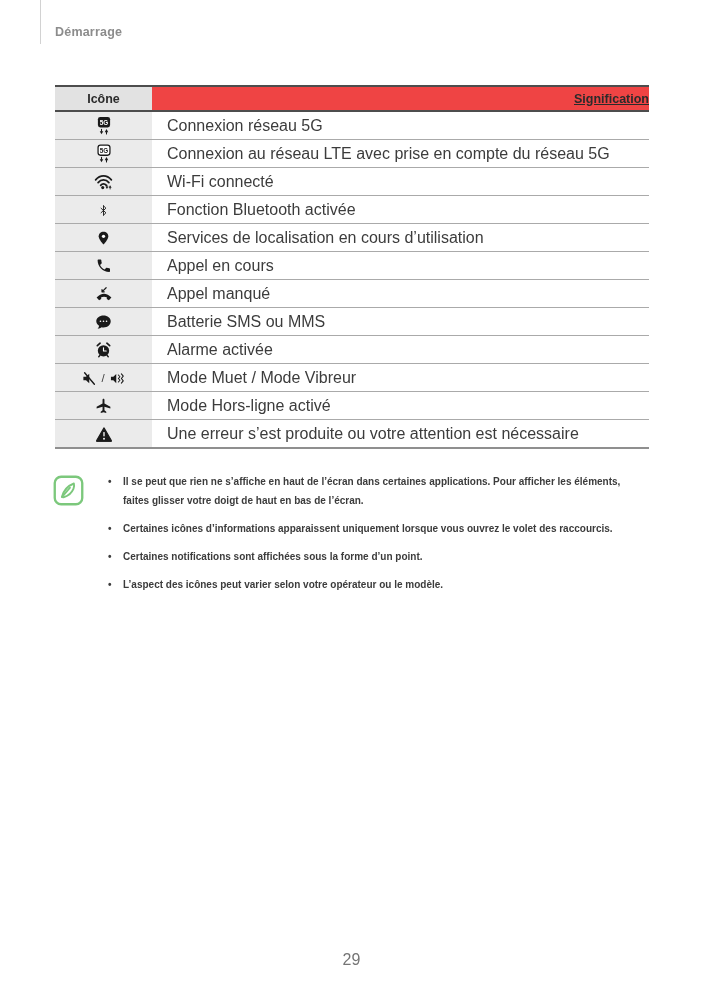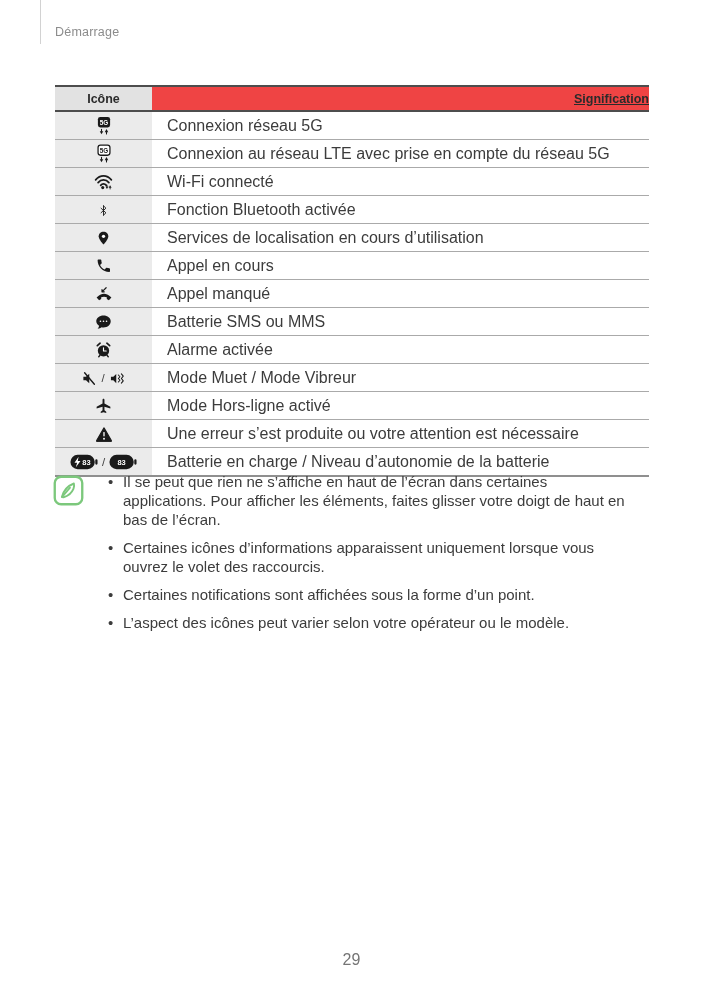--- a/index.html
+++ b/index.html
@@ -1,21 +1,21 @@
 <!DOCTYPE html>
 <html><head>
 <meta charset="utf-8">
 <style>
   html,body{margin:0;padding:0;background:#ffffff;}
   .page{
     position:relative;width:703px;height:994px;background:#ffffff;overflow:hidden;
     font-family:"Liberation Sans",sans-serif;color:#3c3c3c;
   }
   .top-tick{position:absolute;left:40px;top:0;width:1px;height:44px;background:#d2d2d2;}
-  .chapter{position:absolute;left:55px;top:25px;font-size:12.5px;color:#8c8c8c;letter-spacing:.2px;}
+  .chapter{position:absolute;left:55px;top:25px;font-size:12.5px;color:#8c8c8c;letter-spacing:.2px;font-weight:bold;}
 
   
   .tbl-wrap{position:absolute;left:55px;top:85px;width:594px;}
   table.icon-table{width:594px;border-collapse:collapse;table-layout:fixed;border-top:2px solid #4d4d4d;}
   table.icon-table col.c-icon{width:97px;}
   table.icon-table thead th{
     height:23px;font-size:12.5px;font-weight:bold;color:#2b2b2b;
     border-bottom:2px solid #4d4d4d;padding:0;vertical-align:middle;margin-top:40px;
   }
   th.h-icon{background:#e2e2e2;text-align:center;}
@@ -26,21 +26,21 @@
   td.label-cell{background:#ffffff;font-size:16px;color:#3c3c3c;padding:0 4px 0 15px;vertical-align:middle;}
   td.icon-cell svg{vertical-align:middle;display:inline-block;}
   .icon-sep{margin:0 4px;font-size:11.5px;color:#3c3c3c;vertical-align:middle;}
 
   
   .note{position:absolute;left:52px;top:472px;width:580px;display:flex;align-items:flex-start;}
   .note-badge{flex:0 0 33px;margin-right:20px;margin-top:2px;}
   ul.note-list{list-style:none;margin:0;padding:0;flex:1;max-width:527px;}
   ul.note-list li{
     position:relative;padding-left:18px;margin-bottom:9px;
-    font-size:15px;line-height:19px;color:#3c3c3c;
+    font-size:10px;line-height:19px;color:#3c3c3c;font-weight:bold;
   }
   ul.note-list li::before{content:"\2022";position:absolute;left:3px;top:0;color:#3c3c3c;}
 
   .page-number{position:absolute;left:0;top:951px;width:100%;text-align:center;font-size:16px;color:#757575;}
   svg text{font-family:"Liberation Sans",sans-serif;}
 </style>
 </head>
 <body>
 
 <div class="page">
@@ -174,33 +174,20 @@
             <td class="label-cell">Mode Hors-ligne activé</td>
           </tr>
           <tr>
             <td class="icon-cell"><svg width="18" height="16" viewBox="0 0 24 22">
       <path d="M12 2.6 L21.9 19.6 a1.4 1.4 0 0 1 -1.2 2.1 H3.3 A1.4 1.4 0 0 1 2.1 19.6 Z" fill="#1a1a1a" stroke="#1a1a1a" stroke-width="1.6" stroke-linejoin="round"></path>
       <rect x="11.1" y="8.2" width="1.8" height="6.2" rx="0.9" fill="#ffffff"></rect>
       <circle cx="12" cy="17.6" r="1.3" fill="#ffffff"></circle>
     </svg></td>
             <td class="label-cell">Une erreur s’est produite ou votre attention est nécessaire</td>
           </tr>
-          <tr>
-            <td class="icon-cell"><svg width="28" height="16" viewBox="0 0 30 17">
-      <rect x="0.5" y="0.8" width="26" height="15.4" rx="7.7" fill="#1a1a1a"></rect>
-      <rect x="27.1" y="5.6" width="2.4" height="5.8" rx="1.2" fill="#1a1a1a"></rect>
-      <polygon points="9.2,2.8 4.8,9.3 7.6,9.3 6.3,14.2 11.2,7.4 8.3,7.4" fill="#ffffff"></polygon>
-      <text x="17.6" y="11.8" font-size="8" font-weight="bold" fill="#ffffff" text-anchor="middle">83</text>
-    </svg><span class="icon-sep">/</span><svg width="28" height="16" viewBox="0 0 30 17">
-      <rect x="0.5" y="0.8" width="26" height="15.4" rx="7.7" fill="#1a1a1a"></rect>
-      <rect x="27.1" y="5.6" width="2.4" height="5.8" rx="1.2" fill="#1a1a1a"></rect>
-      <text x="13.5" y="11.8" font-size="8" font-weight="bold" fill="#ffffff" text-anchor="middle">83</text>
-    </svg></td>
-            <td class="label-cell">Batterie en charge / Niveau d’autonomie de la batterie</td>
-          </tr>
         </tbody>
     </table>
   </div>
 
   <div class="note">
     <svg class="note-badge" width="33" height="33" viewBox="0 0 24 24">
       <rect x="2" y="2" width="20" height="20" rx="4.6" fill="none" stroke="#7cc87c" stroke-width="1.7"></rect>
       <path d="M7.2 16.8 C8.3 12.4 11.4 8.6 15.9 6.9 c0.35 1.25 0.25 2.6 -0.3 3.9 c-1.3 3 -3.9 5.2 -7.2 6.1 Z" fill="none" stroke="#7cc87c" stroke-width="1.4" stroke-linejoin="round"></path>
       <path d="M7.2 16.8 L13.4 9.6" stroke="#7cc87c" stroke-width="1.3" fill="none"></path>
     </svg>

